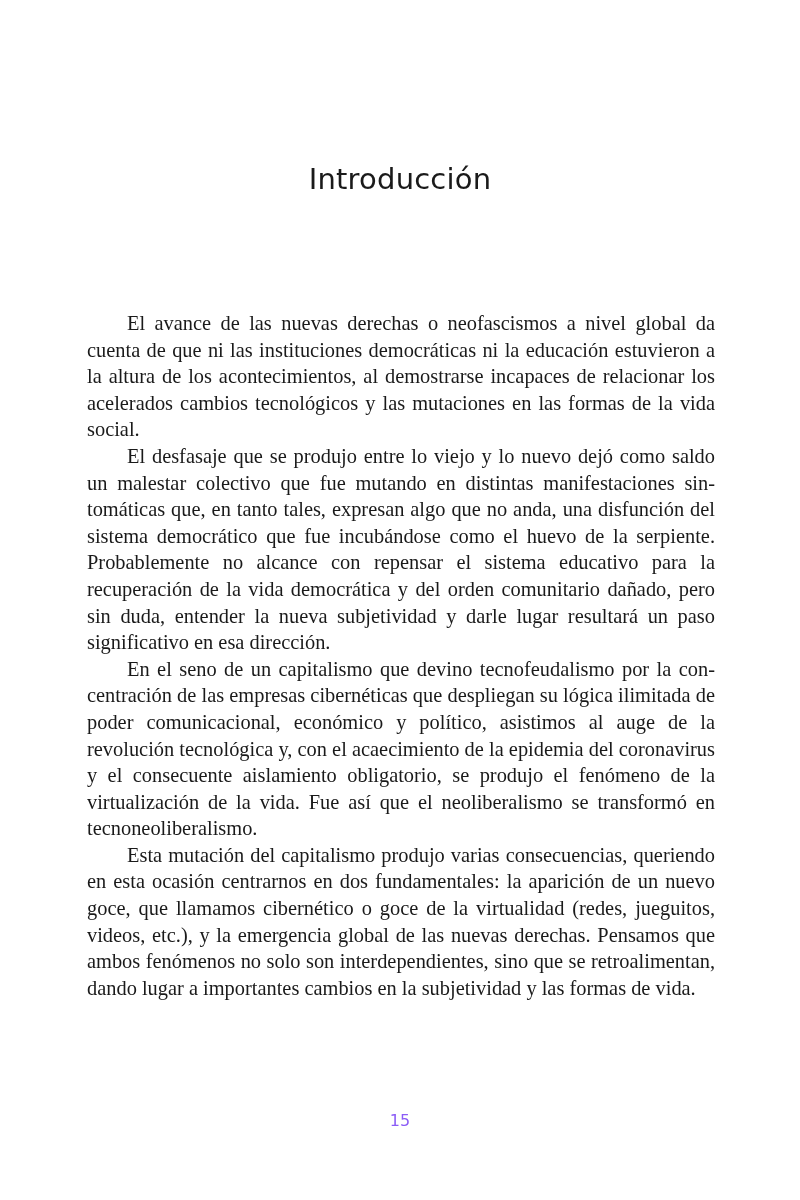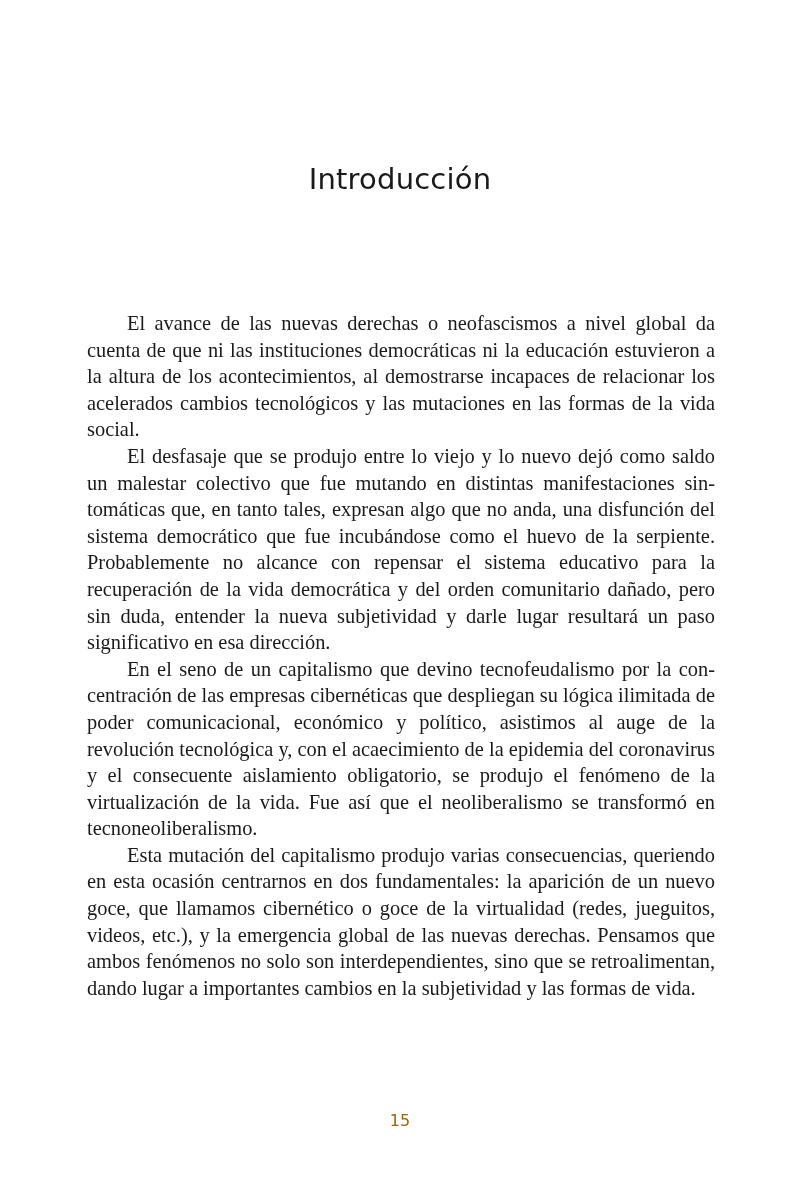--- a/index.html
+++ b/index.html
@@ -10,21 +10,21 @@
     font-family: "DejaVu Sans", sans-serif; font-size: 29px; color: #1a1a1a; letter-spacing: 0.2px;
   }
   .body {
     position: absolute; left: 87px; top: 310px; width: 628px;
     font-family: "Liberation Serif", serif; font-size: 20.4px; line-height: 26.6px;
     text-align: justify; hyphens: manual;
   }
   .body p { margin: 0; text-indent: 40px; }
   .page-number {
     position: absolute; left: 0; width: 800px; top: 1111px; text-align: center;
-    font-family: "DejaVu Sans", sans-serif; font-size: 16px; color: #a16207;
+    font-family: "DejaVu Sans", sans-serif; font-size: 16px; color: #8b5cf6;
   }
 </style>
 </head>
 <body>
 
 <div class="page">
   <h1 class="title" style="margin:0;font-weight:normal;">Introducción</h1>
 
   <div class="body">
     <p>El avance de las nuevas derechas o neofascismos a nivel global da cuenta de que ni las instituciones democráticas ni la educación estuvieron a la altura de los acontecimientos, al demostrarse incapaces de relacionar los acelerados cambios tecnológicos y las mutaciones en las formas de la vida social.</p>

